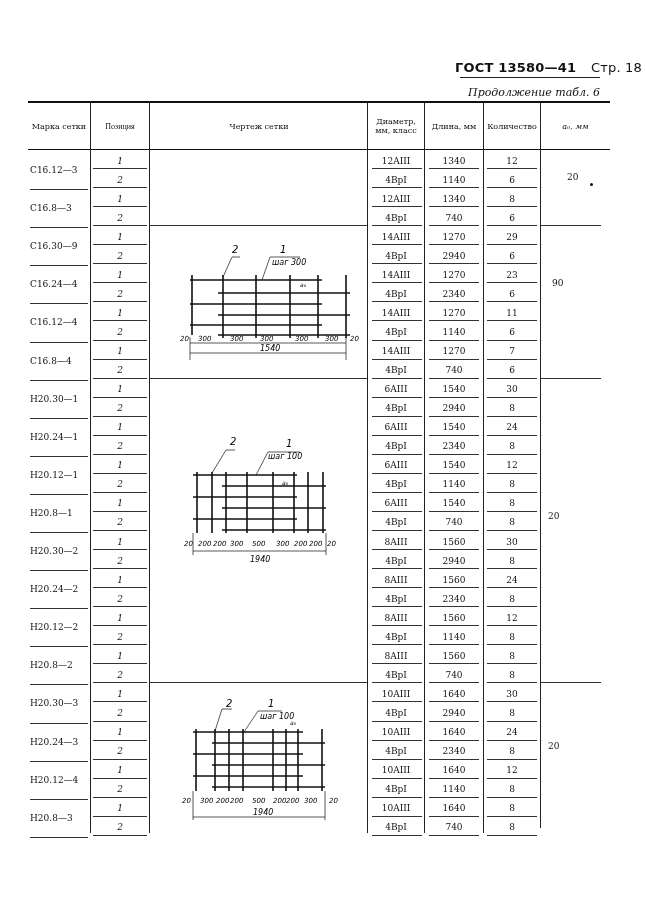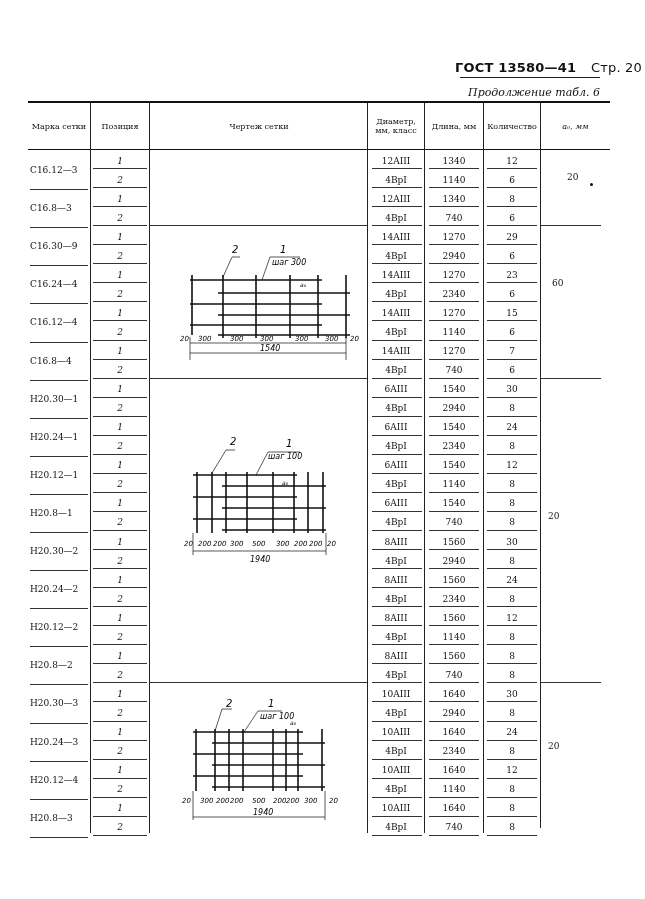--- a/index.html
+++ b/index.html
@@ -21,28 +21,28 @@
   .pos { font-style:italic; font-size:9px; }
   .ao { position:absolute; font-size:9px; }
   .drawing { position:absolute; }
   .dot { position:absolute; width:3px; height:3px; background:#111; border-radius:50%; }
 </style>
 </head>
 <body>
 
 <div class="hdr">
   <span>ГОСТ 13580—41</span>
-  <span class="page">Стр. 20</span>
+  <span class="page">Стр. 18</span>
 </div>
 <div class="hdr-rule"></div>
 <div class="cont">Продолжение табл. 6</div>
 
 <div class="topline"></div>
 <div class="th" style="left:28px;width:62px;">Марка сетки</div>
-<div class="th" style="left:91px;width:58px;">Позиция</div>
+<div class="th" style="left:91px;width:58px;font-family:Liberation Serif, serif;">Позиция</div>
 <div class="th" style="left:150px;width:218px;">Чертеж сетки</div>
 <div class="th" style="left:368px;width:56px;">Диаметр, мм, класс</div>
 <div class="th" style="left:425px;width:58px;">Длина, мм</div>
 <div class="th" style="left:484px;width:56px;text-align:right;">Количество</div>
 <div class="th" style="left:541px;width:69px;font-style:italic;">a₀, мм</div>
 <div class="hline" style="left:28px;top:149px;width:582px;background:#111;"></div>
 
 <div class="vline" style="left:90px;top:103px;height:730px;"></div>
 <div class="vline" style="left:149px;top:103px;height:730px;"></div>
 <div class="vline" style="left:367px;top:103px;height:730px;"></div>
@@ -124,21 +124,21 @@
     <div class="cell" style="left:485px;width:54px;top:284.35px;">6</div>
     <div class="hline" style="left:487px;top:301.40000000000003px;width:50px;"></div>
     <div class="mark" style="top:303.4px;height:38.1px;">С16.12—4</div>
     <div class="hline" style="left:30px;top:341.5px;width:58px;"></div>
     <div class="cell pos" style="left:92px;width:56px;top:303.4px;">1</div>
     <div class="hline" style="left:93px;top:320.45px;width:54px;"></div>
     <div class="cell" style="left:369px;width:54px;top:303.4px;">14AIII</div>
     <div class="hline" style="left:372px;top:320.45px;width:50px;"></div>
     <div class="cell" style="left:426px;width:56px;top:303.4px;">1270</div>
     <div class="hline" style="left:429px;top:320.45px;width:50px;"></div>
-    <div class="cell" style="left:485px;width:54px;top:303.4px;">15</div>
+    <div class="cell" style="left:485px;width:54px;top:303.4px;">11</div>
     <div class="hline" style="left:487px;top:320.45px;width:50px;"></div>
     <div class="cell pos" style="left:92px;width:56px;top:322.45px;">2</div>
     <div class="hline" style="left:93px;top:339.5px;width:54px;"></div>
     <div class="cell" style="left:369px;width:54px;top:322.45px;">4BpI</div>
     <div class="hline" style="left:372px;top:339.5px;width:50px;"></div>
     <div class="cell" style="left:426px;width:56px;top:322.45px;">1140</div>
     <div class="hline" style="left:429px;top:339.5px;width:50px;"></div>
     <div class="cell" style="left:485px;width:54px;top:322.45px;">6</div>
     <div class="hline" style="left:487px;top:339.5px;width:50px;"></div>
     <div class="mark" style="top:341.5px;height:38.1px;">С16.8—4</div>
@@ -379,21 +379,21 @@
 
 <div class="hline" style="left:541px;top:225px;width:60px;"></div>
 <div class="hline" style="left:541px;top:378px;width:60px;"></div>
 <div class="hline" style="left:541px;top:682px;width:60px;"></div>
 <div class="hline" style="left:150px;top:225px;width:217px;"></div>
 <div class="hline" style="left:150px;top:378px;width:217px;"></div>
 <div class="hline" style="left:150px;top:682px;width:217px;"></div>
 
 <div class="ao" style="left:567px;top:172px;">20</div>
 <div class="dot" style="left:590px;top:183px;"></div>
-<div class="ao" style="left:552px;top:278px;">60</div>
+<div class="ao" style="left:552px;top:278px;">90</div>
 <div class="ao" style="left:548px;top:511px;">20</div>
 <div class="ao" style="left:548px;top:741px;">20</div>
 
 <svg class="drawing" style="left:160px;top:235px;" width="205" height="130" font-family="DejaVu Sans, sans-serif" font-style="italic" font-size="8">
   <g stroke="#111" stroke-width="1.6">
     <line x1="30" y1="45" x2="162" y2="45"></line>
     <line x1="58" y1="58" x2="190" y2="58"></line>
     <line x1="30" y1="69" x2="162" y2="69"></line>
     <line x1="58" y1="80" x2="190" y2="80"></line>
     <line x1="30" y1="90" x2="162" y2="90"></line>

